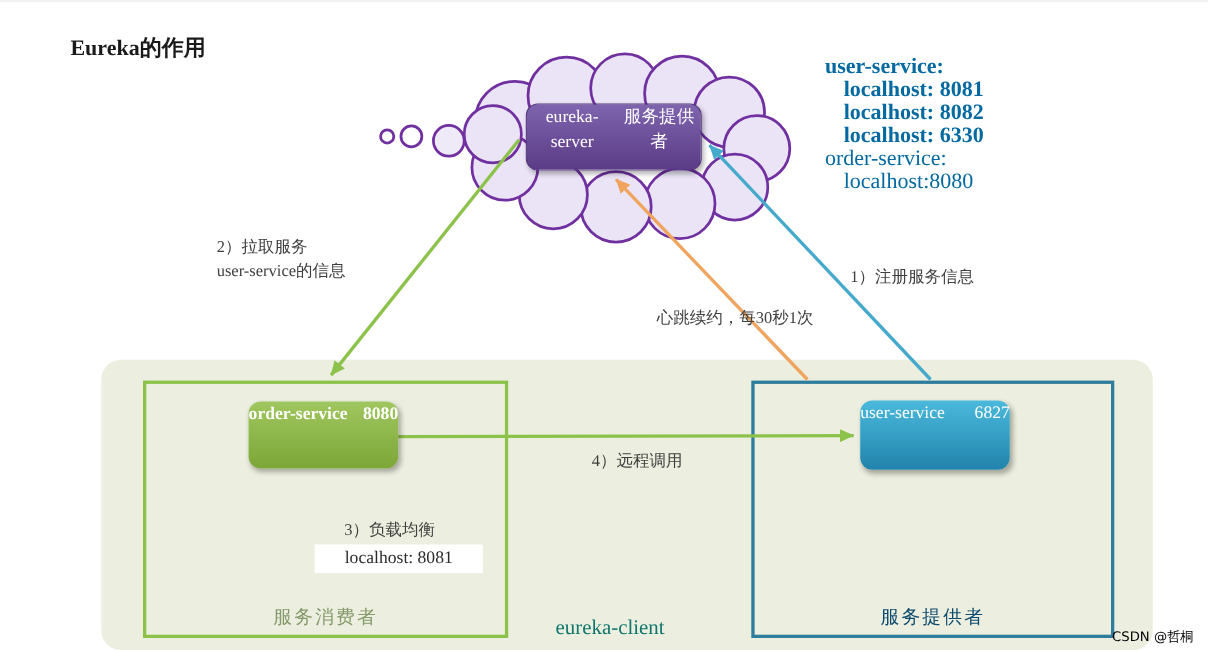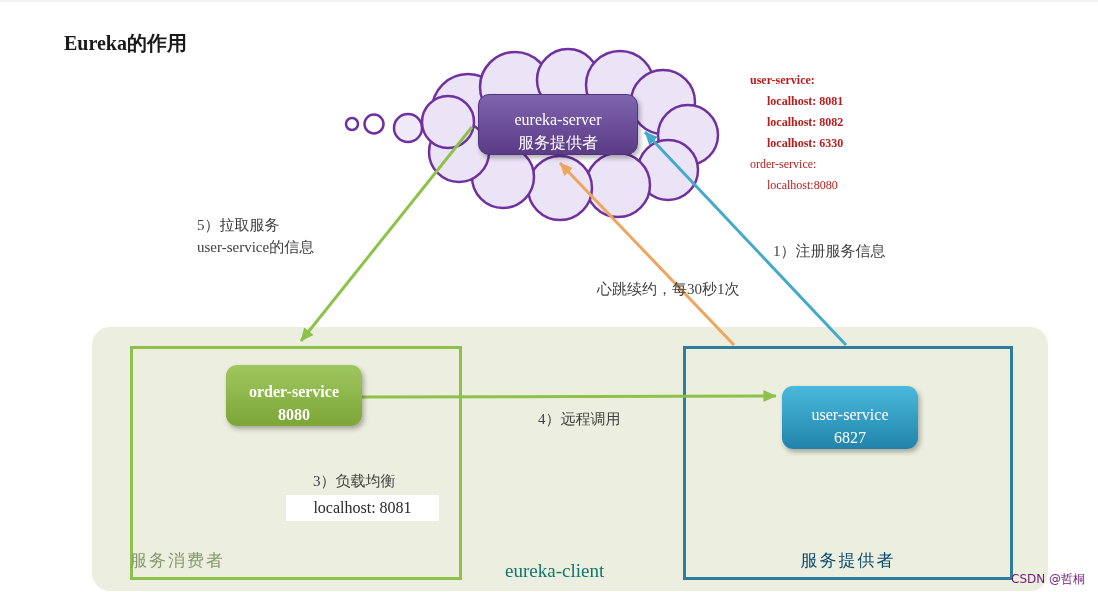--- a/index.html
+++ b/index.html
@@ -22,63 +22,62 @@
     border:3px solid #8DC24A;box-sizing:border-box;z-index:2;
   }
   .provider-box{
     left:683px;top:344px;width:330px;height:234px;
     border:3px solid #2E7D9C;box-sizing:border-box;z-index:2;
   }
   svg.overlay{left:0;top:0;z-index:3;pointer-events:none;}
   .node{
     z-index:4;border-radius:11px;color:#fff;text-align:center;
     box-shadow:2px 3px 5px rgba(0,0,0,0.30);
-    display:flex;flex-direction:column;justify-content:flex-end;
+    display:flex;flex-direction:row;justify-content:space-between;
     font-size:16px;line-height:23px;
   }
   .node-eureka{
     left:478px;top:92px;width:160px;height:61px;
     background:linear-gradient(#7E64AE,#5B3B86);
     border:1px solid #52347A;box-sizing:border-box;
   }
   .node-order{
     left:226px;top:363px;width:136px;height:61px;
     background:linear-gradient(#9FC75F,#7CA637);
     font-weight:bold;
   }
   .node-user{
     left:782px;top:362px;width:136px;height:63px;
     background:linear-gradient(#4AB9DC,#2183AB);
-    margin-top:22px;
   }
   .label{
     font-size:15px;color:#3F3F3F;z-index:5;white-space:nowrap;
   }
   .registry-listing{
-    left:750px;top:68px;font-size:12px;line-height:21px;color:#b91c1c;z-index:5;
+    left:750px;top:48px;font-size:20px;line-height:21px;color:#0369a1;z-index:5;
   }
   .registry-listing .bold{font-weight:bold;}
   .registry-listing .indent{padding-left:17px;}
   .lb-target{
     left:286px;top:493px;width:153px;height:26px;background:#fff;
     font-size:16px;color:#2B2B2B;text-align:center;line-height:26px;z-index:5;
   }
   .consumer-label{
-    left:130px;top:547px;width:332px;
+    left:130px;top:547px;width:332px;text-align:center;
     font-size:17px;color:#85996B;z-index:5;letter-spacing:2px;
   }
   .provider-label{
     left:683px;top:547px;width:330px;text-align:center;
     font-size:17px;color:#0c4a6e;z-index:5;letter-spacing:2px;
   }
   .client-label{
     left:505px;top:558px;font-size:19px;color:#0f766e;z-index:5;
   }
   .watermark{
-    left:1011px;top:569px;font-size:12px;color:#701a75;z-index:6;
+    left:1011px;top:569px;font-size:12px;color:#000000;z-index:6;
     font-family:"DejaVu Sans","Liberation Sans",sans-serif;
   }
 </style>
 </head>
 <body>
 
 <div class="stage">
 
   <div class="abs page-title">Eureka的作用</div>
 
@@ -144,21 +143,21 @@
   <div class="abs registry-listing">
     <div class="bold">user-service:</div>
     <div class="bold indent">localhost: 8081</div>
     <div class="bold indent">localhost: 8082</div>
     <div class="bold indent">localhost: 6330</div>
     <div>order-service:</div>
     <div class="indent">localhost:8080</div>
   </div>
 
   <div class="abs label" style="left:197px;top:212px;line-height:22px;">
-    <div>5）拉取服务</div>
+    <div>2）拉取服务</div>
     <div>user-service的信息</div>
   </div>
   <div class="abs label" style="left:773px;top:240px;">1）注册服务信息</div>
   <div class="abs label" style="left:597px;top:278px;">心跳续约，每30秒1次</div>
   <div class="abs label" style="left:538px;top:408px;">4）远程调用</div>
   <div class="abs label" style="left:313px;top:470px;text-align:right;">3）负载均衡</div>
   <div class="abs lb-target">localhost: 8081</div>
 
   <div class="abs consumer-label">服务消费者</div>
   <div class="abs provider-label">服务提供者</div>

